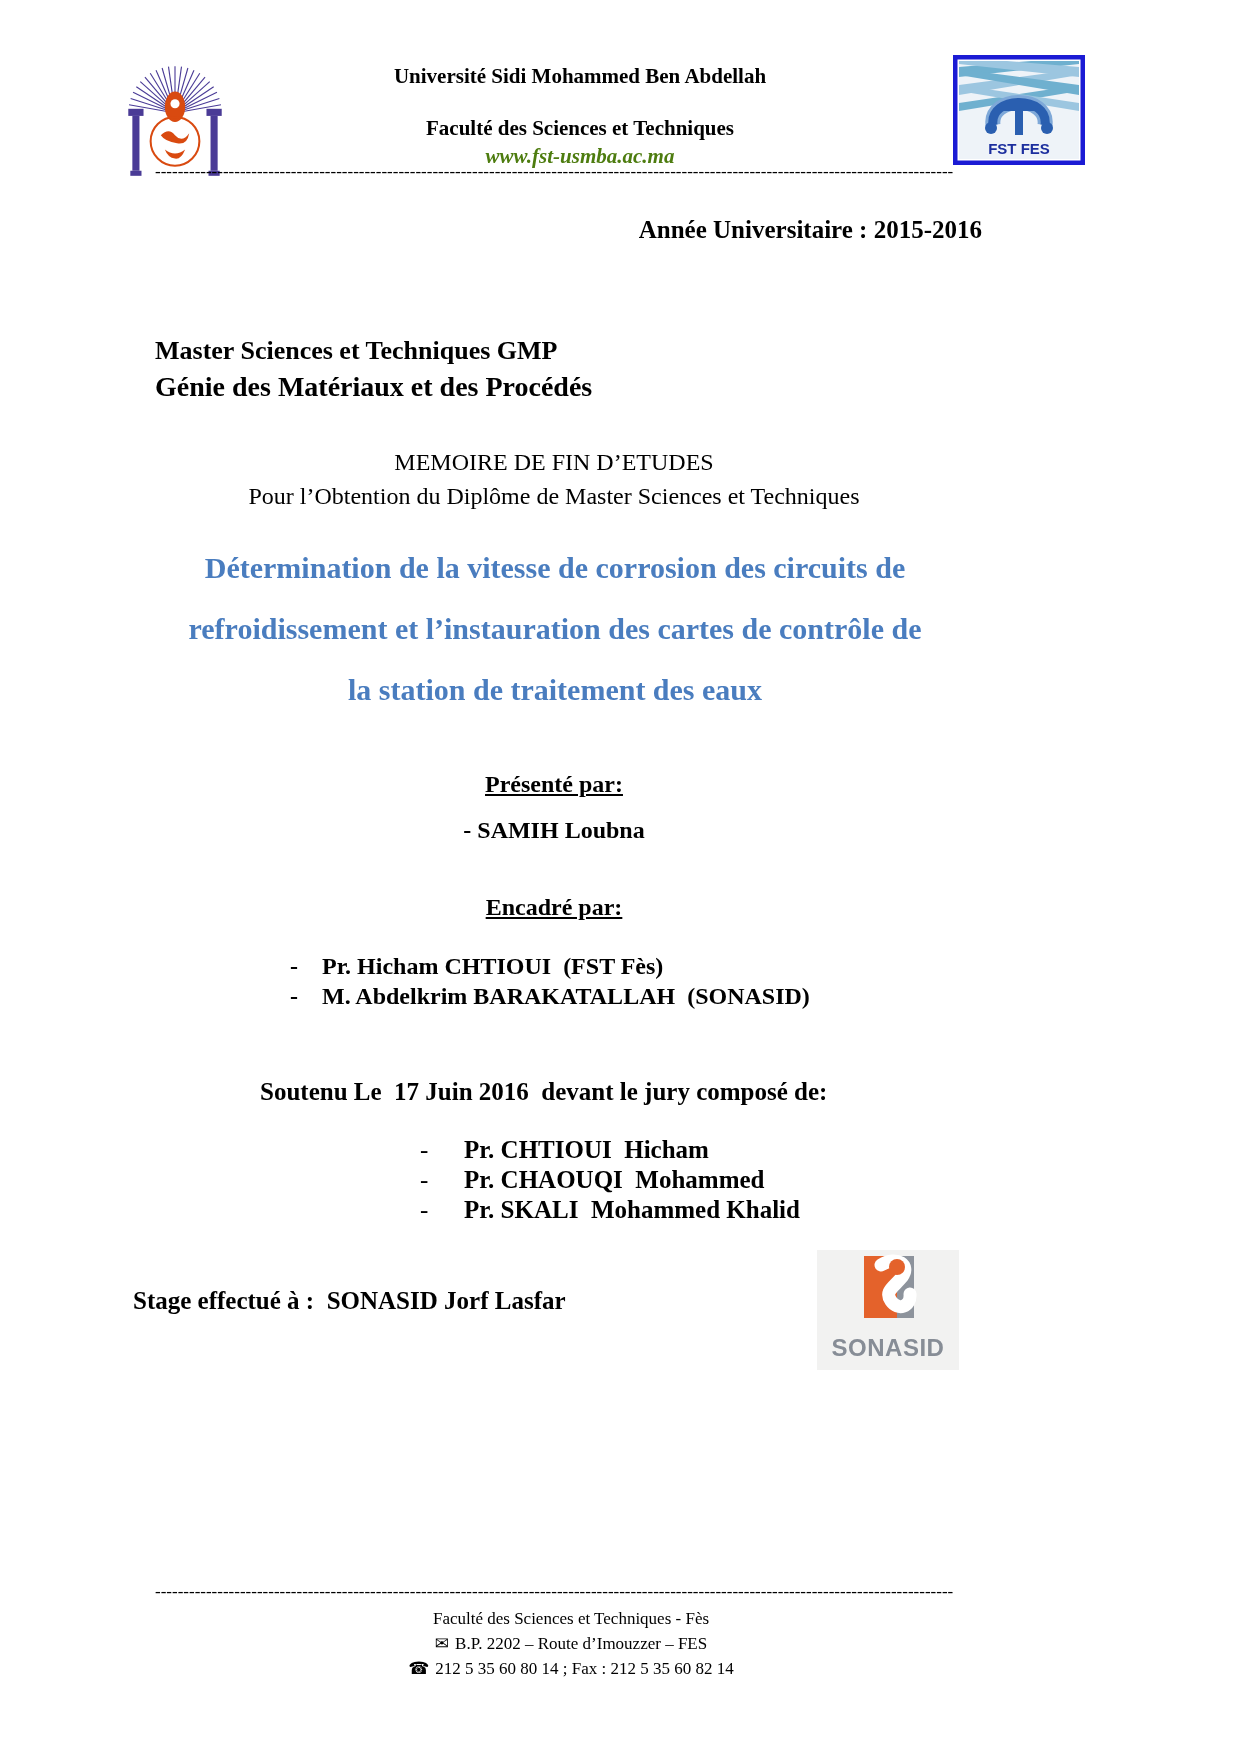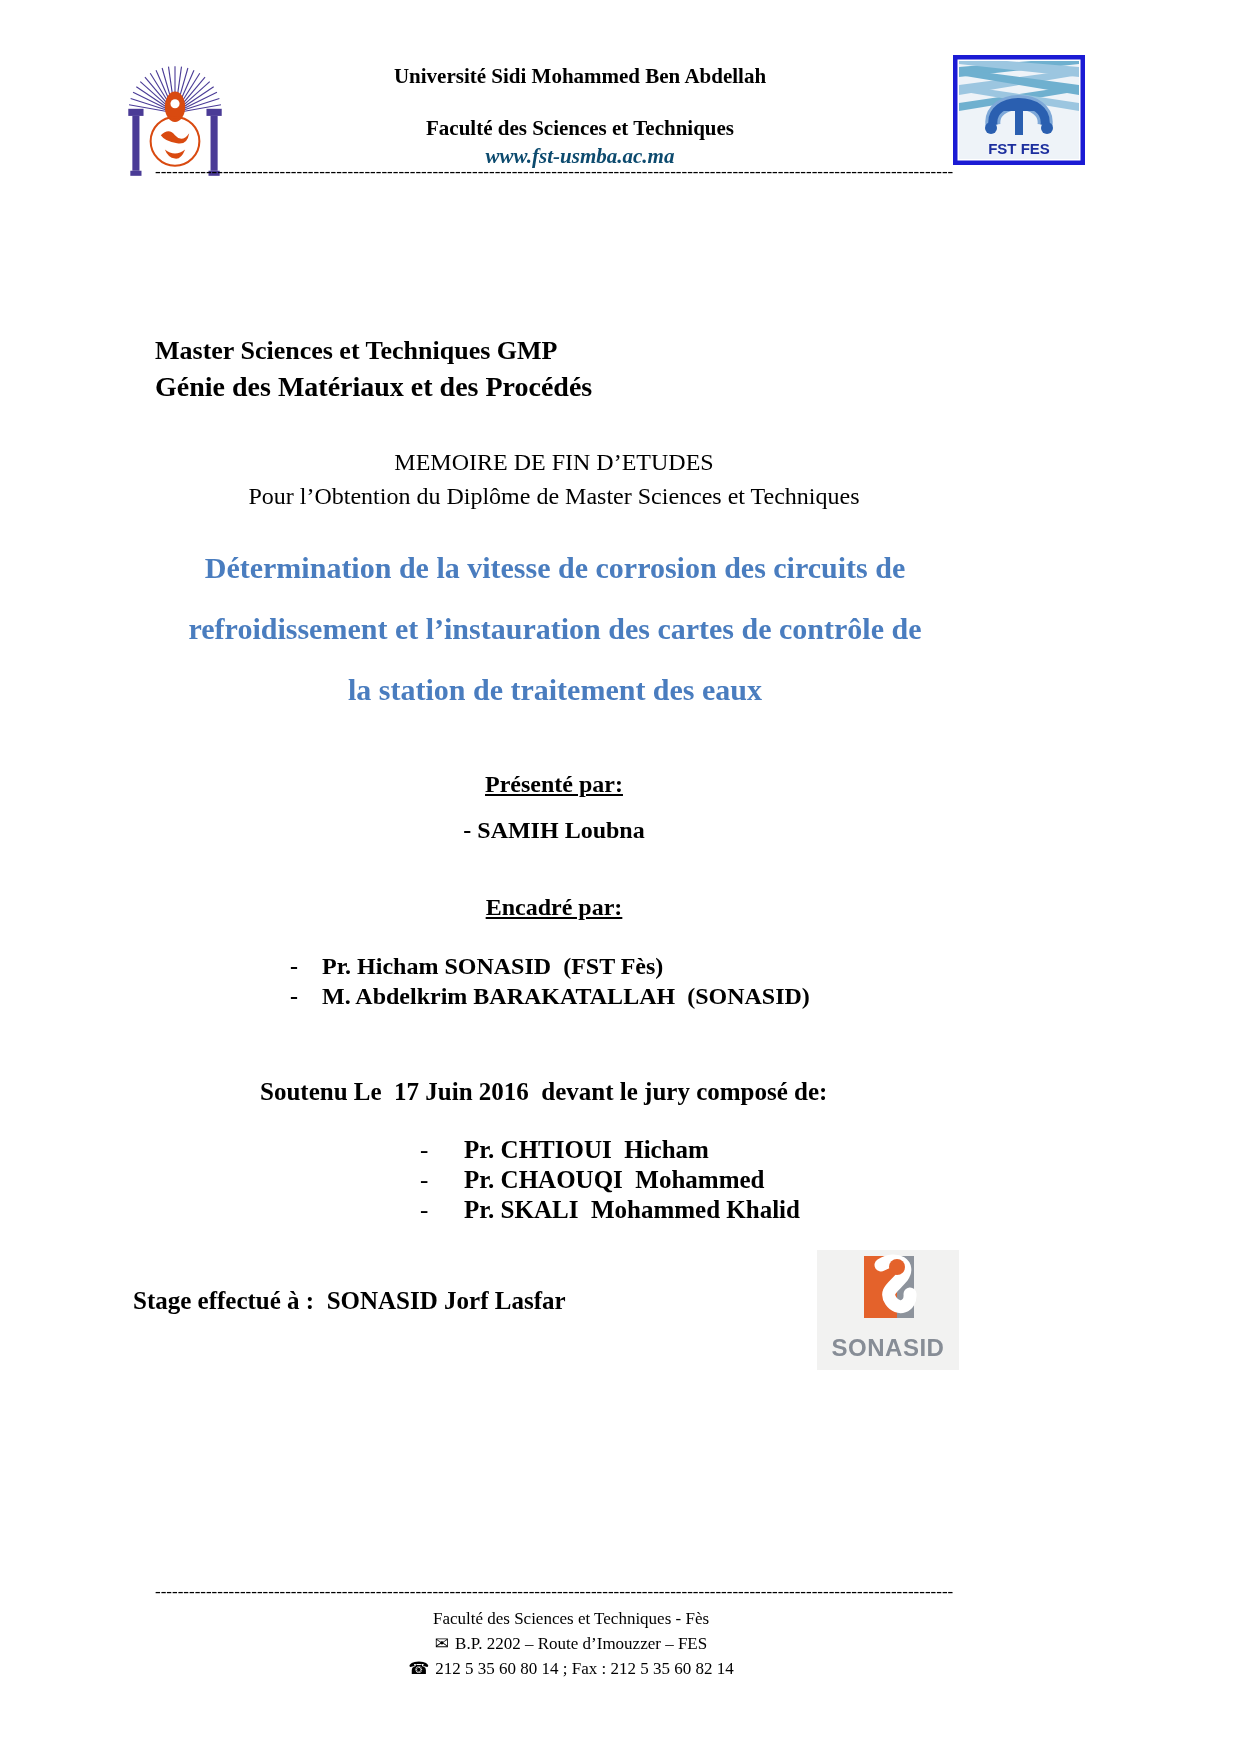--- a/index.html
+++ b/index.html
@@ -7,21 +7,21 @@
     position:relative; width:1241px; height:1754px; margin:0 auto;
     background:#ffffff; color:#000;
     font-family:"Liberation Serif", serif; overflow:hidden;
   }
   .abs { position:absolute; }
 
   
   .header-center { left:285px; top:64px; width:590px; text-align:center; }
   .uni-name  { font-size:21px; font-weight:bold; }
   .fac-name  { font-size:21px; font-weight:bold; margin-top:27px; }
-  .website   { font-size:21px; font-weight:bold; font-style:italic; color:#0c4a6e; margin-top:3px; display:inline-block; text-decoration:none; }
+  .website   { font-size:21px; font-weight:bold; font-style:italic; color:#4d7c0f; margin-top:3px; display:inline-block; text-decoration:none; }
   .logo-usmba { left:118px; top:56px; width:114px; height:132px; }
   .logo-fst   { left:953px; top:55px; width:144px; height:110px; }
 
   .sep { left:155px; width:798px; height:22px; font-size:17px; overflow:hidden; white-space:nowrap; letter-spacing:0; }
   .sep-top { top:162px; }
   .sep-bottom { top:1582px; }
 
   .annee { left:155px; top:216px; width:827px; text-align:right; font-size:25px; font-weight:bold; }
 
   .program { left:155px; top:336px; width:798px; }
@@ -129,20 +129,21 @@
         <circle cx="38" cy="73" r="6" fill="#2a5fb0"></circle>
         <circle cx="94" cy="73" r="6" fill="#2a5fb0"></circle>
         <line x1="66" y1="52" x2="66" y2="80" stroke="#2a5fb0" stroke-width="8"></line>
       </g>
       <text x="66" y="99" text-anchor="middle" font-family="Liberation Sans, sans-serif" font-size="15" font-weight="bold" fill="#1c2f9e">FST FES</text>
     </svg>
   </div>
 
   <div class="abs sep sep-top">------------------------------------------------------------------------------------------------------------------------------------------------------</div>
 
+  <div class="abs annee">Année Universitaire : 2015-2016</div>
 
   <div class="abs program">
     <div class="program-line1">Master Sciences et Techniques GMP</div>
     <div class="program-line2">Génie des Matériaux et des Procédés</div>
   </div>
 
   <div class="abs memoire">
     <div>MEMOIRE DE FIN D’ETUDES</div>
     <div class="memoire-line2">Pour l’Obtention du Diplôme de Master Sciences et Techniques</div>
   </div>
@@ -156,21 +157,21 @@
   <div class="abs presente">
     <span class="sec-heading">Présenté par:</span>
     <div class="presente-name">- SAMIH Loubna</div>
   </div>
 
   <div class="abs encadre">
     <span class="sec-heading">Encadré par:</span>
     <div class="sup-list">
       <div class="bullet-row">
         <span class="bullet">-</span>
-        <span class="bullet-text">Pr. Hicham SONASID  (FST Fès)</span>
+        <span class="bullet-text">Pr. Hicham CHTIOUI  (FST Fès)</span>
       </div>
       <div class="bullet-row">
         <span class="bullet">-</span>
         <span class="bullet-text">M. Abdelkrim BARAKATALLAH  (SONASID)</span>
       </div>
     </div>
   </div>
 
   <div class="abs soutenu">Soutenu Le  17 Juin 2016  devant le jury composé de:</div>
 

